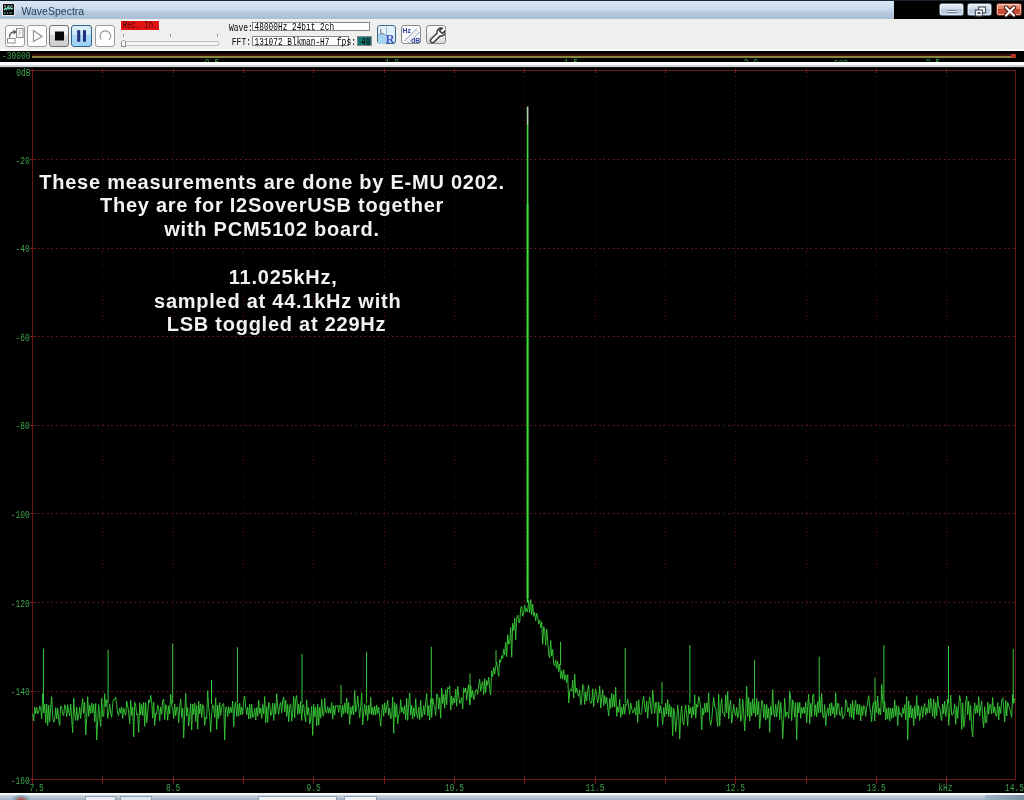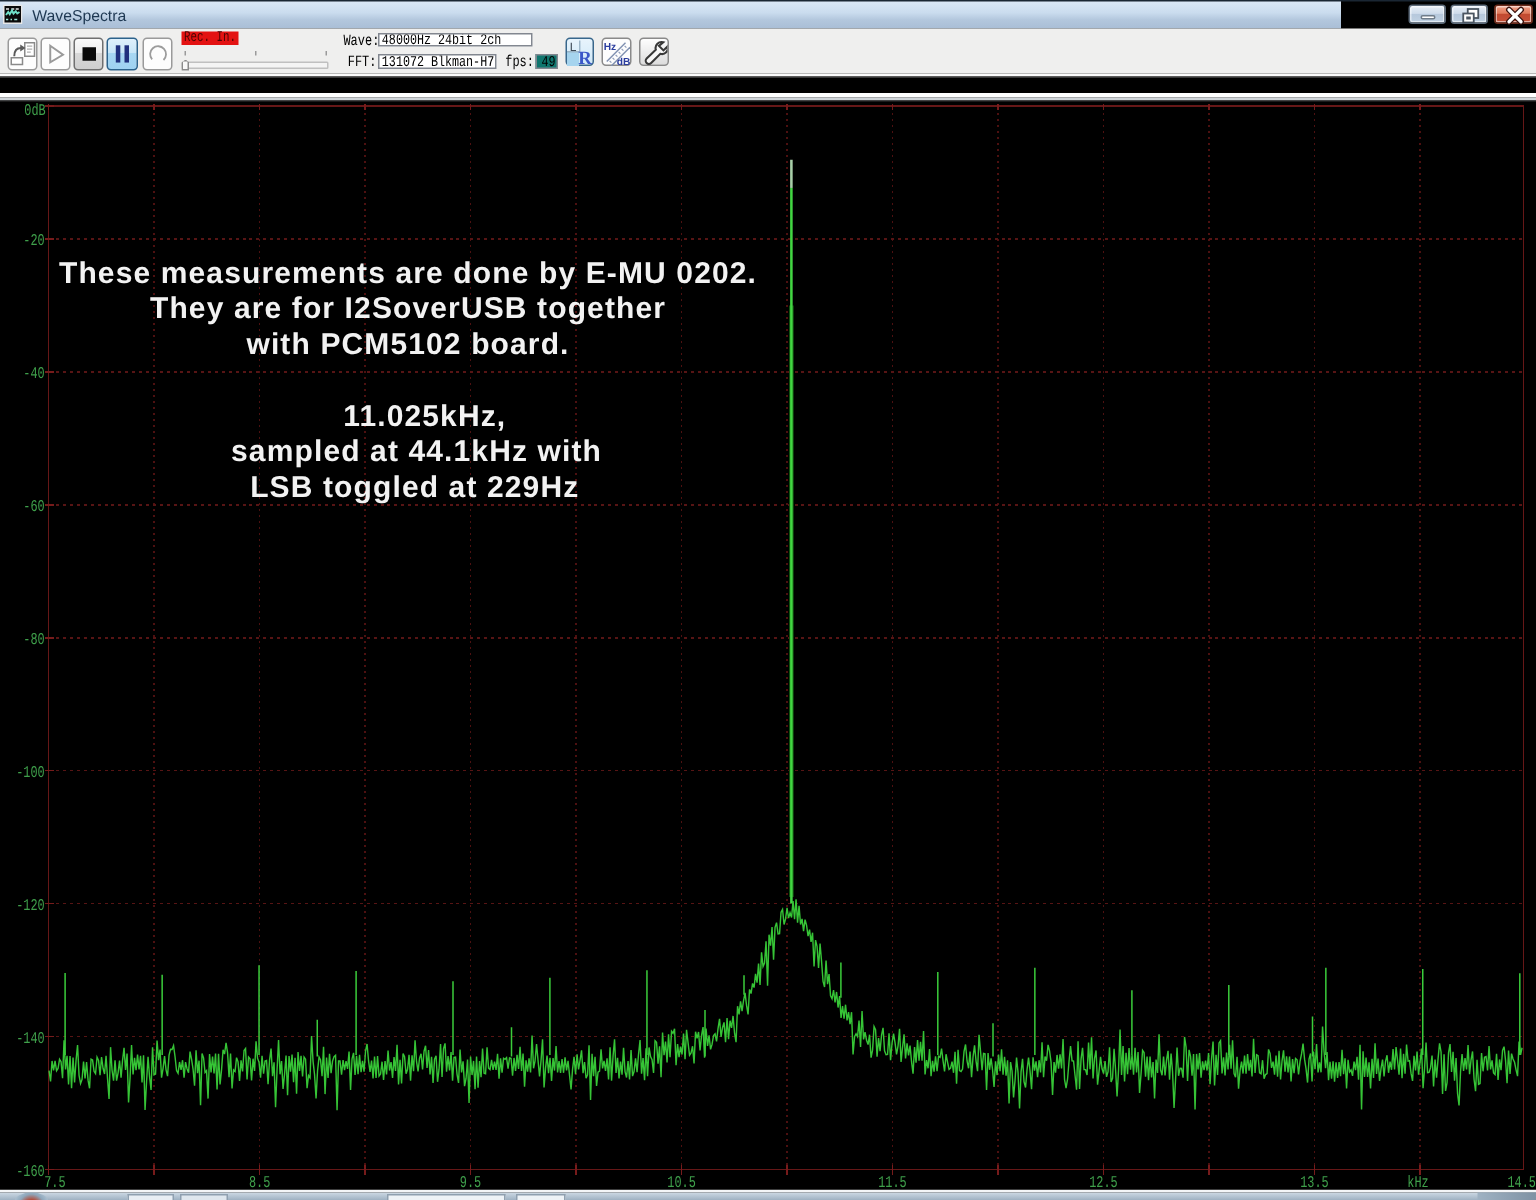--- a/index.html
+++ b/index.html
@@ -98,41 +98,53 @@
       </svg></div>
     <div style="position:absolute;left:121.4px;top:20.9px;width:37.5px;height:9.4px;background:#e31212;color:#4a0505;font-size:10px;line-height:9.6px;white-space:nowrap;font-family:'Liberation Mono',monospace">
       <span style="position:absolute;left:50%;transform:translateX(-50%) scaleX(0.72)">Rec. In.</span>
     </div>
     <div style="position:absolute;left:123.2px;top:34.4px;width:1px;height:2.6px;background:#9a9a9a"></div>
     <div style="position:absolute;left:170.1px;top:34.4px;width:1px;height:2.6px;background:#9a9a9a"></div>
     <div style="position:absolute;left:217.0px;top:34.4px;width:1px;height:2.6px;background:#9a9a9a"></div>
     <div style="position:absolute;left:121.4px;top:41.2px;width:98px;height:4.8px;background:#f4f4f4;border:1px solid #c0c0c0;border-radius:1px"></div>
     <div style="position:absolute;left:120.9px;top:39.7px;width:5.6px;height:7.8px;background:#f8f8f8;border:1px solid #8a8a8a;clip-path:polygon(50% 0,100% 28%,100% 100%,0 100%,0 28%)"></div>
     <div style="position:absolute;color:#000;font-size:10.5px;line-height:10.5px;font-family:'Liberation Mono',monospace;transform:scaleX(0.76);transform-origin:100% 50%;text-align:right;left:222px;top:22.5px;width:29px">Wave:</div>
-    <div style="position:absolute;background:#fff;border:1px solid #828790;color:#000;font-size:10px;font-family:'Liberation Mono',monospace;line-height:10px;padding-top:0.8px;white-space:nowrap;overflow:hidden;left:252px;top:21.7px;width:103px;height:9.8px"><span style="display:inline-block;transform:scaleX(0.78);transform-origin:0 50%;padding-left:2px">48000Hz 24bit 2ch</span></div>
+    <div style="position:absolute;background:#fff;border:1px solid #828790;color:#000;font-size:10px;font-family:'Liberation Mono',monospace;line-height:10px;padding-top:0.8px;white-space:nowrap;overflow:hidden;left:252px;top:21.7px;width:118px;height:9.8px"><span style="display:inline-block;transform:scaleX(0.78);transform-origin:0 50%;padding-left:2px">48000Hz 24bit 2ch</span></div>
     <div style="position:absolute;color:#000;font-size:10.5px;line-height:10.5px;font-family:'Liberation Mono',monospace;transform:scaleX(0.76);transform-origin:100% 50%;text-align:right;left:222px;top:36.8px;width:29px">FFT:</div>
-    <div style="position:absolute;background:#fff;border:1px solid #828790;color:#000;font-size:10px;font-family:'Liberation Mono',monospace;line-height:10px;padding-top:0.8px;white-space:nowrap;overflow:hidden;left:252px;top:36.3px;width:79px;height:9.8px"><span style="display:inline-block;transform:scaleX(0.78);transform-origin:0 50%;padding-left:2px">131072 Blkman-H7</span></div>
+    <div style="position:absolute;background:#fff;border:1px solid #828790;color:#000;font-size:10px;font-family:'Liberation Mono',monospace;line-height:10px;padding-top:0.8px;white-space:nowrap;overflow:hidden;left:252px;top:36.3px;width:97px;height:9.8px"><span style="display:inline-block;transform:scaleX(0.78);transform-origin:0 50%;padding-left:2px">131072 Blkman-H7</span></div>
     <div style="position:absolute;color:#000;font-size:10.5px;line-height:10.5px;font-family:'Liberation Mono',monospace;transform:scaleX(0.76);transform-origin:100% 50%;text-align:right;left:330px;top:37px;width:26px">fps:</div>
     <div style="position:absolute;background:#0f766e;border:1px solid #828790;color:#000;font-size:10px;font-family:'Liberation Mono',monospace;line-height:10px;padding-top:0.8px;white-space:nowrap;overflow:hidden;left:357px;top:36.3px;width:15px;height:9.8px;text-align:center"><span style="display:inline-block;transform:scaleX(0.78);transform-origin:100% 50%;padding-right:1.5px">49</span></div>
     <div style="position:absolute;left:376.8px;top:25.0px;width:19.4px;height:19.2px;border-radius:3px;background:linear-gradient(#e8f4fc,#cfe8f8);border:1.5px solid #38678c;"><svg width="17" height="18" viewBox="0 0 17 18">
         <rect x="0" y="8.5" width="8" height="9.5" fill="#a6d4ee"></rect>
         <path d="M8.5 1V8.5H0" fill="none" stroke="#9ab4c6" stroke-width="0.9"></path>
         <text x="1.8" y="7.8" font-size="8" font-family="Liberation Sans" fill="#3c4854">L</text>
         <text x="7.5" y="16.5" font-size="12.5" font-family="Liberation Serif" fill="#3a57c8" font-weight="bold">R</text>
       </svg></div>
     <div style="position:absolute;left:401.2px;top:25.0px;width:19.8px;height:19.2px;border-radius:3px;background:#fdfdfd;border:1.5px solid #8a8a8a;"><svg width="18" height="18" viewBox="0 0 18 18">
         <path d="M2.5 15 15 2.5" stroke="#7f90b0" stroke-width="1"></path>
         <path d="M5.5 18 18 5.5" stroke="#7f90b0" stroke-width="1"></path>
         <path d="M4.4 14.6l1.2 1.2M6.4 12.6l1.2 1.2M8.4 10.6l1.2 1.2M10.4 8.6l1.2 1.2M12.4 6.6l1.2 1.2M14.4 4.6l1.2 1.2" stroke="#8d9cba" stroke-width="0.8"></path>
         <text x="0.5" y="7" font-size="6.8" font-family="Liberation Sans" fill="#2b3d9e" font-weight="bold">Hz</text>
         <text x="9.2" y="17.2" font-size="6.8" font-family="Liberation Sans" fill="#2b3d9e" font-weight="bold">dB</text>
       </svg></div>
     <div style="position:absolute;left:426.2px;top:25.0px;width:19.8px;height:19.2px;border-radius:3px;background:linear-gradient(#fefefe,#dcdcdc);border:1.5px solid #8a8a8a;"><svg width="18" height="18" viewBox="0 0 18 18">
         <path d="M15.2 2.2a4 4 0 0 0-5 4.9L4.1 13a2.1 2.1 0 1 0 3 3l6.1-6.1a4 4 0 0 0 4.9-5L15.3 7.6l-3-3z" fill="#f8f8f8" stroke="#383838" stroke-width="1.4"></path>
       </svg></div>
+    <div style="position:absolute;left:0;top:51.4px;width:1024px;height:11px;background:#000;overflow:hidden">
+      <span style="position:absolute;left:2px;top:-0.2px;transform:scaleX(0.72);transform-origin:0 0;color:#3fa04b;font-size:11px;line-height:11px;font-family:'Liberation Mono',monospace">-30000</span>
+      <div style="position:absolute;left:32px;top:3.0px;width:983px;height:1.4px;background:#3c0d0d"></div>
+      <div style="position:absolute;left:32px;top:4.4px;width:982px;height:2px;background:#8a8440"></div>
+      <div style="position:absolute;left:1011px;top:2.8px;width:4.5px;height:3.4px;background:#b83424;border-radius:1px"></div>
+      <span style="position:absolute;left:212.0px;top:6.4px;transform:translateX(-50%) scaleX(0.72);color:#3fa04b;font-size:11px;line-height:11px;font-family:'Liberation Mono',monospace">0.5</span>
+      <span style="position:absolute;left:391.7px;top:6.4px;transform:translateX(-50%) scaleX(0.72);color:#3fa04b;font-size:11px;line-height:11px;font-family:'Liberation Mono',monospace">1.0</span>
+      <span style="position:absolute;left:571.4px;top:6.4px;transform:translateX(-50%) scaleX(0.72);color:#3fa04b;font-size:11px;line-height:11px;font-family:'Liberation Mono',monospace">1.5</span>
+      <span style="position:absolute;left:751.1px;top:6.4px;transform:translateX(-50%) scaleX(0.72);color:#3fa04b;font-size:11px;line-height:11px;font-family:'Liberation Mono',monospace">2.0</span>
+      <span style="position:absolute;left:841.0px;top:6.4px;transform:translateX(-50%) scaleX(0.72);color:#3fa04b;font-size:11px;line-height:11px;font-family:'Liberation Mono',monospace">sec</span>
+      <span style="position:absolute;left:933.0px;top:6.4px;transform:translateX(-50%) scaleX(0.72);color:#3fa04b;font-size:11px;line-height:11px;font-family:'Liberation Mono',monospace">2.5</span>
+    </div>
 <div style="position:absolute;left:0;top:62.4px;width:1024px;height:2.6px;background:#ffffff"></div>
 <div style="position:absolute;left:0;top:65px;width:1024px;height:1.6px;background:#cfd4d8"></div>
 <div style="position:absolute;left:0;top:66.6px;width:1024px;height:1.6px;background:#1a1a1a"></div>
 <div style="position:absolute;left:0;top:793.2px;width:1024px;height:6.8px;overflow:hidden">
       <div style="position:absolute;left:0;top:0;width:1024px;height:2px;background:#f4f6f8"></div>
       <div style="position:absolute;left:0;top:2px;width:1024px;height:4.8px;background:linear-gradient(#cdd9e4,#9fb2c3)"></div>
       <div style="position:absolute;left:10px;top:2.2px;width:22px;height:11px;border-radius:50%;background:radial-gradient(circle at 50% 90%, #b05040 0 35%, #8fa8bc 60%, #c2d2e0)"></div>
       <div style="position:absolute;left:85px;top:3px;width:31px;height:5px;background:#e8eef4;border:1px solid #8fa0b0;border-bottom:none"></div>
       <div style="position:absolute;left:120px;top:3px;width:32px;height:5px;background:#dfe7ee;border:1px solid #8fa0b0;border-bottom:none"></div>
       <div style="position:absolute;left:258px;top:3px;width:79px;height:5px;background:#eef3f7;border:1px solid #8fa0b0;border-bottom:none"></div>

